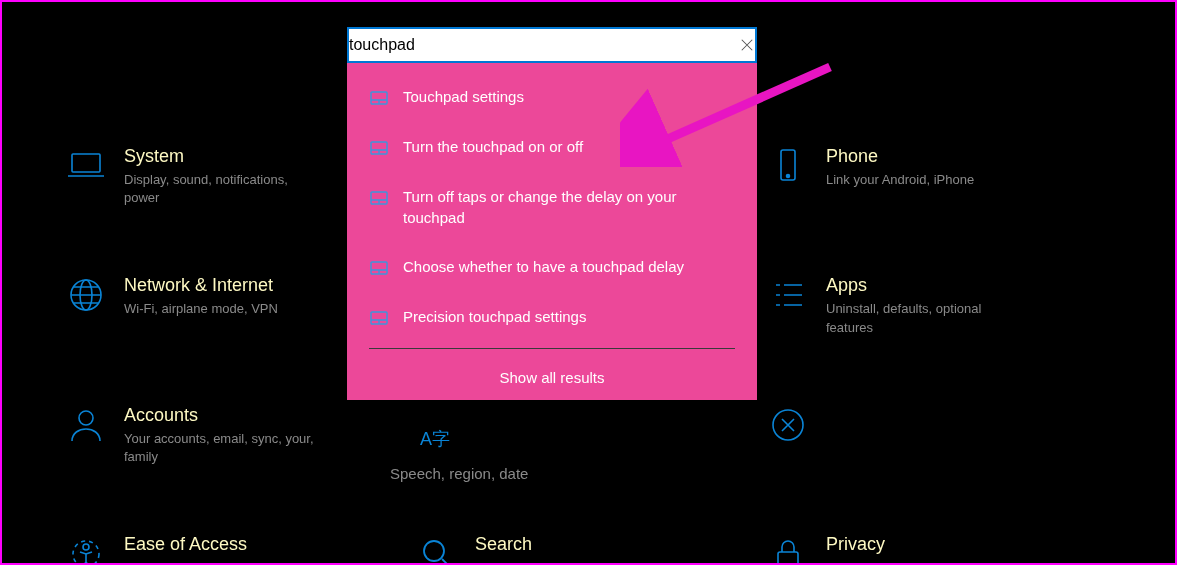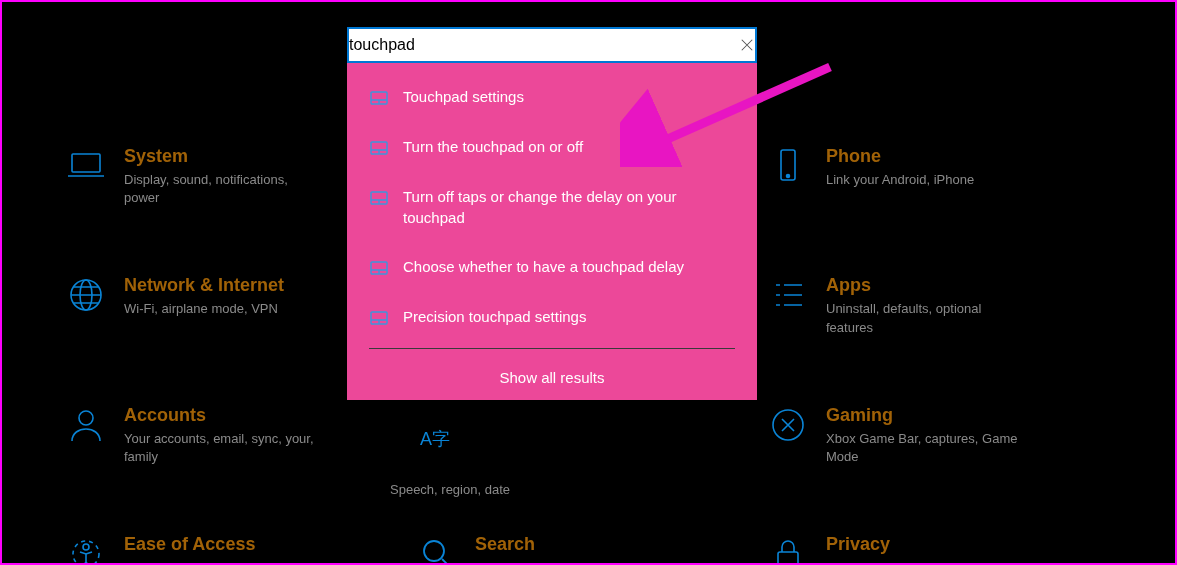--- a/index.html
+++ b/index.html
@@ -34,22 +34,22 @@
     width: 40px;
     height: 40px;
     flex-shrink: 0;
     display: flex;
     align-items: center;
     justify-content: center;
     color: #0a84d6;
   }
   .cat .txt h3 {
     font-size: 18px;
-    font-weight: 700;
-    color: #a16207;
+    font-weight: 400;
+    color: #fef9c3;
     margin-bottom: 4px;
   }
   .cat .txt p {
     font-size: 13px;
     color: #8a8a8a;
     max-width: 200px;
     line-height: 1.4;
   }
   .search-wrap {
     position: absolute;
@@ -121,21 +121,21 @@
     font-size: 15px;
     cursor: pointer;
   }
   .arrow {
     position: absolute;
     z-index: 20;
     pointer-events: none;
   }
   
   .peek1 { position: absolute; left: 418px; top: 425px; color:#0a84d6; font-size:18px; font-weight:400;}
-  .peek2 { position: absolute; left: 388px; top: 480px; color:#8a8a8a; font-size:13px;}
+  .peek2 { position: absolute; left: 388px; top: 463px; color:#8a8a8a; font-size:15px;}
 </style>
 </head>
 <body>
 
 <div class="categories">
 
   <div class="cat">
     <div class="ico">
       <svg viewBox="0 0 40 40" width="40" height="40" stroke="currentColor" fill="none" stroke-width="1.6">
         <rect x="6" y="8" width="28" height="18" rx="1"></rect>
@@ -205,24 +205,20 @@
   </div>
 
   <div class="cat" style="visibility:hidden"></div>
 
   <div class="cat">
     <div class="ico">
       <svg viewBox="0 0 40 40" width="40" height="40" stroke="currentColor" fill="none" stroke-width="1.6">
         <circle cx="20" cy="20" r="15"></circle>
           <path d="M14 14 l12 12 M26 14 l-12 12"></path>
       </svg>
-    </div>
-    <div class="txt">
-      <h3>Gaming</h3>
-      <p>Xbox Game Bar, captures, Game Mode</p>
     </div>
   </div>
 
   <div class="cat">
     <div class="ico">
       <svg viewBox="0 0 40 40" width="40" height="40" stroke="currentColor" fill="none" stroke-width="1.6">
         <circle cx="20" cy="20" r="13" stroke-dasharray="4 4"></circle>
           <circle cx="20" cy="13" r="3"></circle>
           <path d="M14 18 l6 2 l6-2 M20 20 v8 M17 32 l3-4 l3 4"></path>
       </svg>

